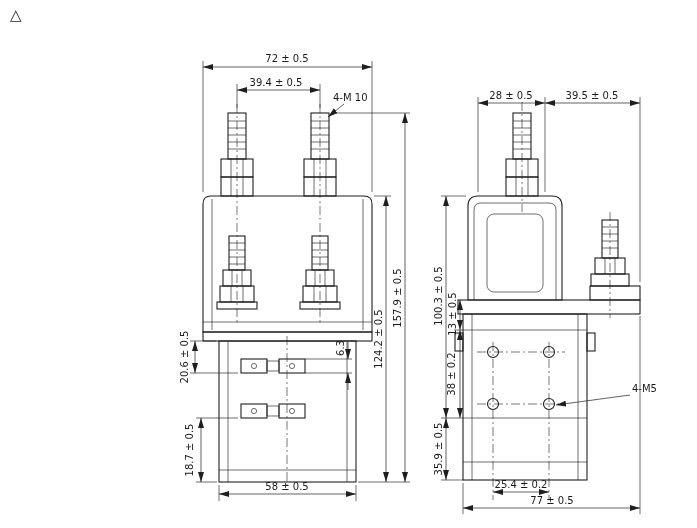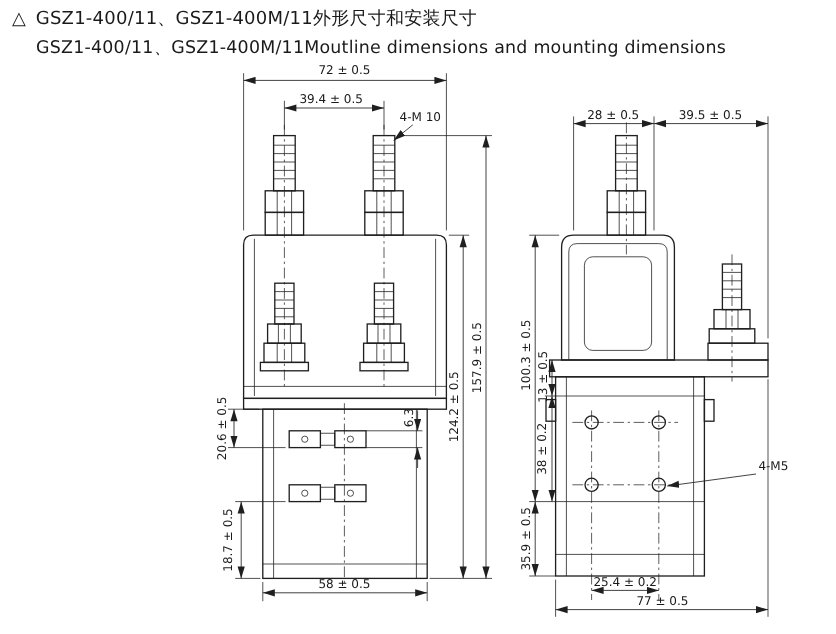--- a/index.html
+++ b/index.html
@@ -17,23 +17,21 @@
   .tl { fill:none; stroke:#1f1f1f; stroke-width:0.65; }
   .dl { fill:none; stroke:#1f1f1f; stroke-width:0.7; }
   .cl { fill:none; stroke:#1f1f1f; stroke-width:0.6; stroke-dasharray:9 3 2 3; }
 </style>
 </head>
 <body>
 
 <div class="hdr">
   <div class="l1">
     <span>△</span>
-    <span>GSZ1-400/11、GSZ1-400M/11外形尺寸和安装尺寸</span>
   </div>
-  <div class="l2">GSZ1-400/11、GSZ1-400M/11Moutline dimensions and mounting dimensions</div>
 </div>
 
 <svg class="drw" width="697" height="528" viewBox="0 0 697 528">
   <defs>
     <marker id="ma-e" markerUnits="userSpaceOnUse" markerWidth="11" markerHeight="8" refX="10" refY="3" orient="auto">
       <path d="M0 0 L10 3 L0 6 Z" fill="#1f1f1f"></path>
     </marker>
     <marker id="ma-s" markerUnits="userSpaceOnUse" markerWidth="11" markerHeight="8" refX="0" refY="3" orient="auto">
       <path d="M10 0 L0 3 L10 6 Z" fill="#1f1f1f"></path>
     </marker>

